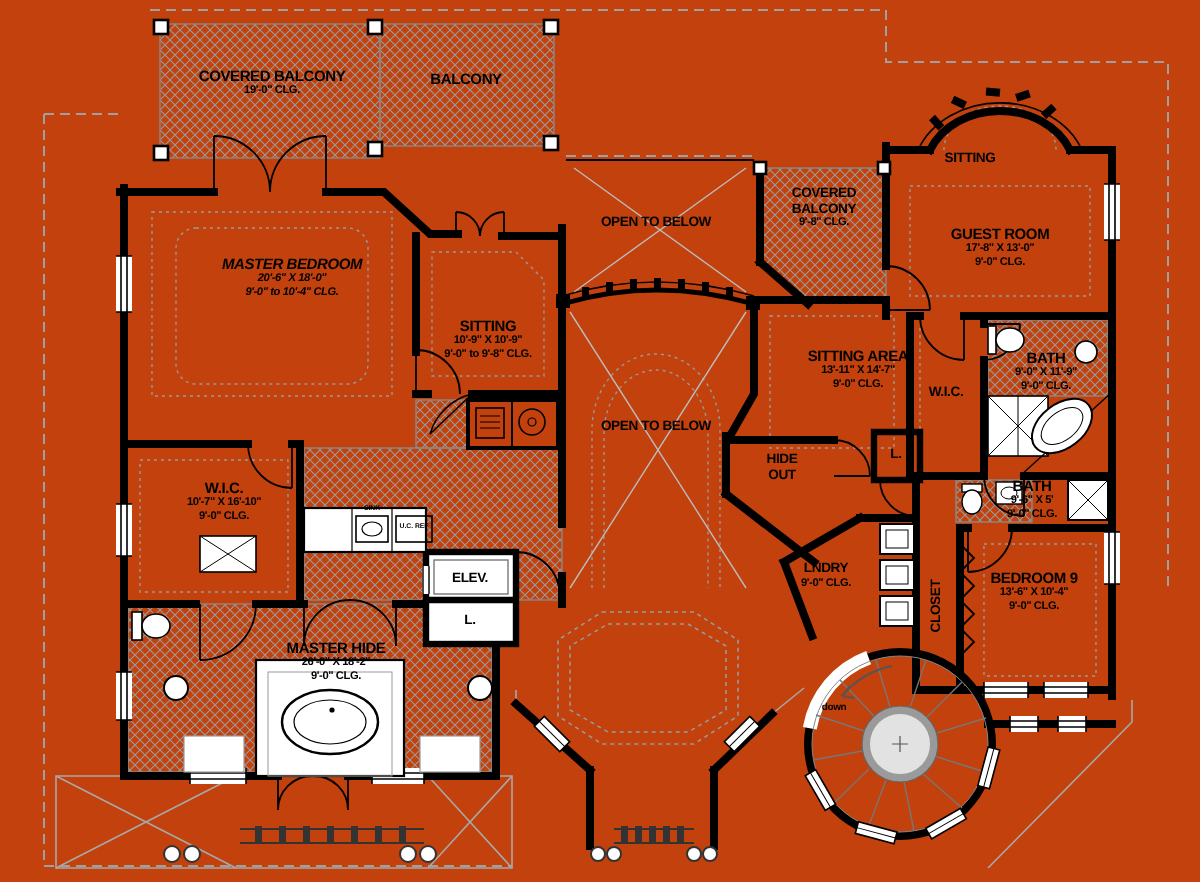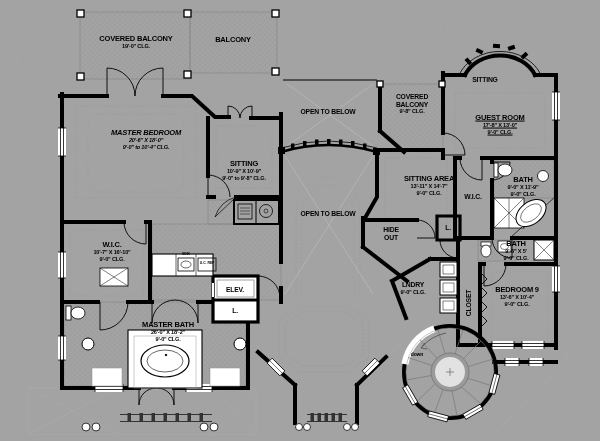--- a/index.html
+++ b/index.html
@@ -1,16 +1,16 @@
 <!DOCTYPE html>
 <html><head>
 <meta charset="utf-8">
 <style>
   html,body{margin:0;padding:0;background:#fff;}
-  .plan{position:relative;width:600px;height:441px;background:#a3a3a3;overflow:hidden;
+  .plan{position:relative;width:600px;height:441px;background:#c2410c;overflow:hidden;
         font-family:"Liberation Sans",sans-serif;}
   .plan svg{position:absolute;left:0;top:0;}
   .lbl{position:absolute;transform:translate(-50%,-50%);text-align:center;
        font-weight:bold;color:#000;line-height:1.12;letter-spacing:-0.2px;
        white-space:nowrap;z-index:5;}
   .lbl span{display:block;}
   .rn{font-size:7.5px;}
   .rn2{font-size:6.8px;}
   .rd{font-size:5.6px;}
   .tiny{font-size:5px;font-weight:bold;}
@@ -372,21 +372,21 @@
   <span class="rn2">OPEN TO BELOW</span>
 </div>
 <div class="lbl" style="left:412px;top:104px;">
   <span class="rn2">COVERED</span>
   <span class="rn2">BALCONY</span>
   <span class="rd">9'-8" CLG.</span>
 </div>
 <div class="lbl" style="left:485px;top:80px;">
   <span class="rn2">SITTING</span>
 </div>
-<div class="lbl" style="left:500px;top:124px;text-decoration:underline;">
+<div class="lbl" style="left:500px;top:124px;">
   <span class="rn">GUEST ROOM</span>
   <span class="rd">17'-8" X 13'-0"</span>
   <span class="rd">9'-0" CLG.</span>
 </div>
 <div class="lbl" style="left:429px;top:185px;">
   <span class="rn">SITTING AREA</span>
   <span class="rd">13'-11" X 14'-7"</span>
   <span class="rd">9'-0" CLG.</span>
 </div>
 <div class="lbl" style="left:328px;top:214px;">
@@ -429,21 +429,21 @@
   <span class="rd">10'-7" X 16'-10"</span>
   <span class="rd">9'-0" CLG.</span>
 </div>
 <div class="lbl" style="left:235px;top:290px;">
   <span class="rn2">ELEV.</span>
 </div>
 <div class="lbl" style="left:235px;top:311px;">
   <span class="rn2">L.</span>
 </div>
 <div class="lbl" style="left:168px;top:331px;">
-  <span class="rn">MASTER BATH</span>
+  <span class="rn">MASTER HIDE</span>
   <span class="rd">26'-0" X 18'-2"</span>
   <span class="rd">9'-0" CLG.</span>
 </div>
 <div class="lbl" style="left:417px;top:355px;">
   <span class="tiny">down</span>
 </div>
 <div class="lbl" style="left:186px;top:255px;">
   <span class="micro">SINK</span>
 </div>
 <div class="lbl" style="left:207px;top:264px;">

